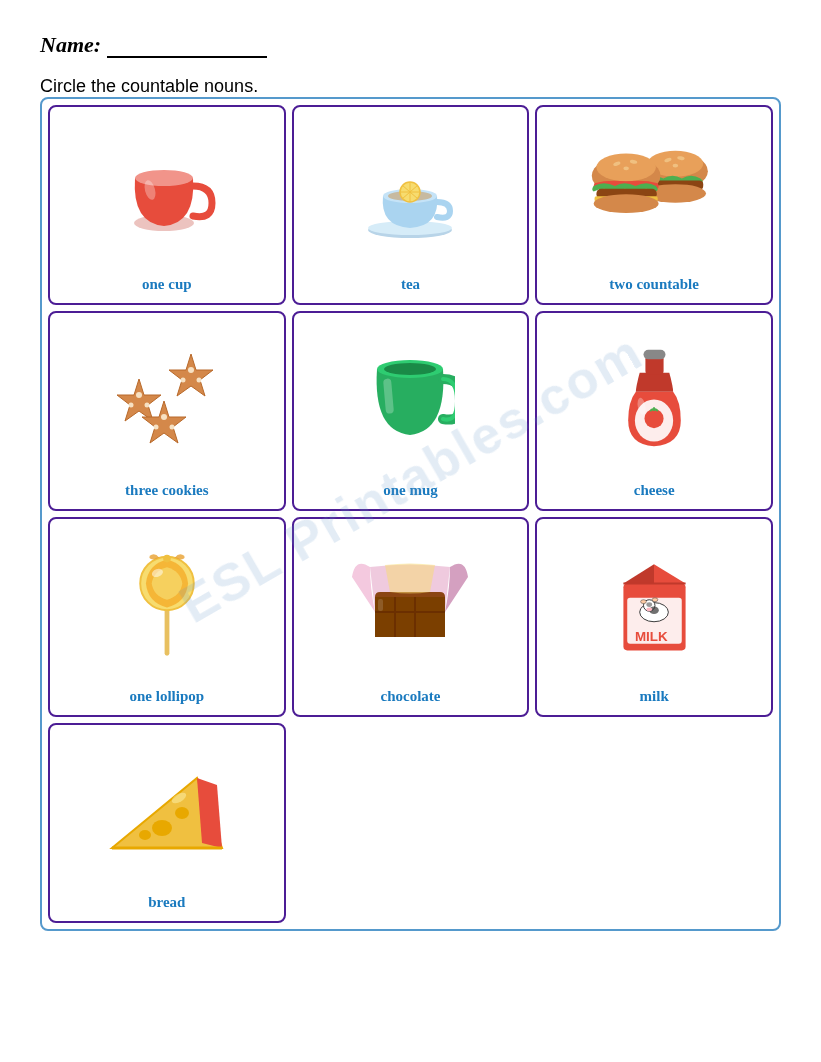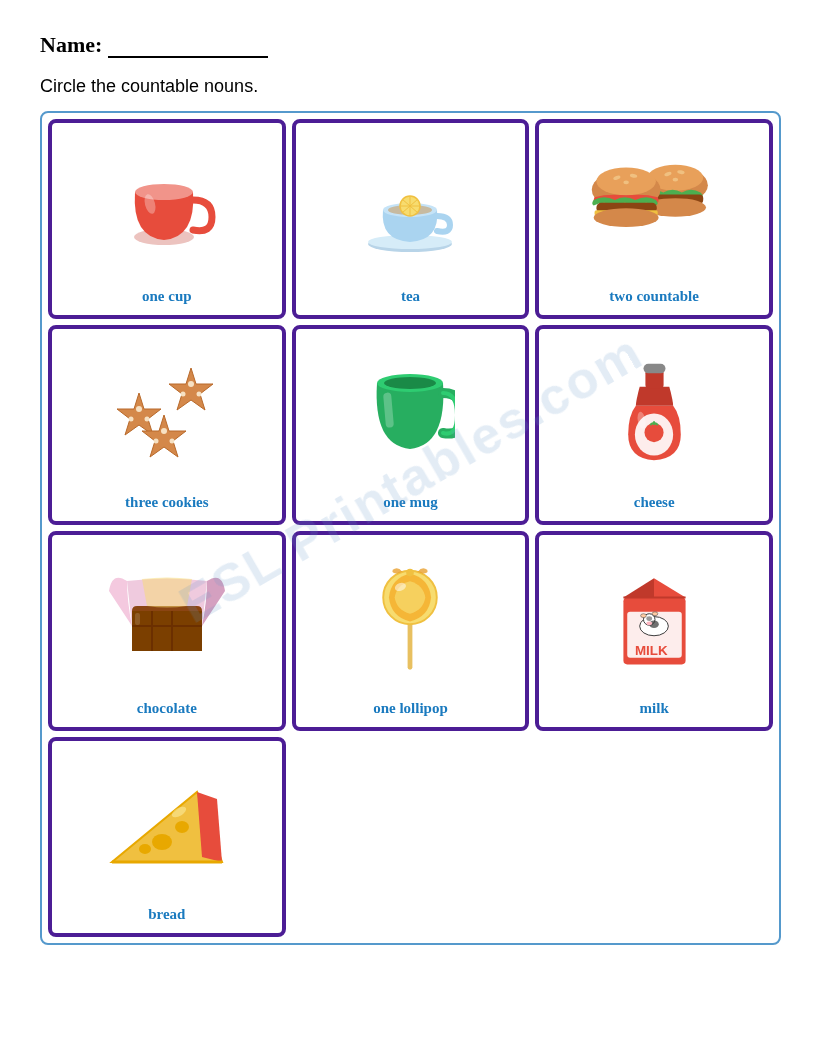--- a/index.html
+++ b/index.html
@@ -15,48 +15,48 @@
       justify-content: space-between;
       align-items: flex-end;
       margin-bottom: 18px;
       font-size: 22px;
       font-weight: bold;
     }
     .header-name, .header-date {
       display: flex;
       align-items: flex-end;
       gap: 6px;
+      font-style: italic;
     }
     .underline {
       border-bottom: 2px solid #000;
       width: 160px;
       display: inline-block;
     }
     .underline-date {
       border-bottom: 2px solid #000;
       width: 120px;
       display: inline-block;
     }
     .instruction {
       font-size: 18px;
-      margin-bottom: 14px;
       font-weight: normal;
       font-family: Arial, sans-serif;
     }
     .grid-container {
       border: 2px solid #5599cc;
       border-radius: 8px;
       padding: 6px;
       display: grid;
       grid-template-columns: repeat(3, 1fr);
       gap: 6px;
       background: #fff;
     }
     .card {
-      border: 4px solid #4c1d95;
+      border: 2px solid #4c1d95;
       border-radius: 8px;
       display: flex;
       flex-direction: column;
       align-items: center;
       justify-content: flex-end;
       padding: 10px 8px 10px 8px;
       background: #fff;
       min-height: 200px;
       position: relative;
     }
@@ -288,20 +288,42 @@
         <line x1="37" y1="66" x2="37" y2="70" stroke="#4caf50" stroke-width="2"></line>
 
         <ellipse cx="24" cy="65" rx="4" ry="9" fill="rgba(255,255,255,0.3)" transform="rotate(-10,24,65)"></ellipse>
       </svg>
     </div>
     <div class="card-label">cheese</div>
   </div>
 
   <div class="card">
     <div class="card-icon">
+      <svg class="lollipop-svg" viewBox="0 0 80 115" xmlns="http://www.w3.org/2000/svg">
+
+        <line x1="40" y1="55" x2="40" y2="108" stroke="#e8c060" stroke-width="5" stroke-linecap="round"></line>
+
+        <circle cx="40" cy="35" r="28" fill="#f7dc6f"></circle>
+        <circle cx="40" cy="35" r="28" fill="none" stroke="#f0c040" stroke-width="2"></circle>
+
+        <path d="M40 10 Q60 15 62 35 Q60 55 40 60 Q20 55 18 35 Q20 15 40 10Z" fill="#f39c12" opacity="0.6"></path>
+        <path d="M40 18 Q54 22 56 35 Q54 48 40 52 Q26 48 24 35 Q26 22 40 18Z" fill="#f7dc6f" opacity="0.7"></path>
+
+        <ellipse cx="30" cy="24" rx="6" ry="4" fill="rgba(255,255,255,0.5)" transform="rotate(-20,30,24)"></ellipse>
+
+        <path d="M32 8 Q27 2 22 6 Q20 10 27 10 Z" fill="#e8a030" opacity="0.8"></path>
+        <path d="M48 8 Q53 2 58 6 Q60 10 53 10 Z" fill="#e8a030" opacity="0.8"></path>
+        <circle cx="40" cy="9" r="4" fill="#f0c040"></circle>
+      </svg>
+    </div>
+    <div class="card-label">one lollipop</div>
+  </div>
+
+  <div class="card">
+    <div class="card-icon">
       <svg class="chocolate-svg" viewBox="0 0 120 95" xmlns="http://www.w3.org/2000/svg">
 
         <path d="M20 10 Q60 5 100 10 L95 55 Q60 62 25 55 Z" fill="#e8b4d0" opacity="0.7"></path>
 
         <path d="M20 10 Q5 0 2 20 L25 55 Q20 30 20 10Z" fill="#f4c9df"></path>
 
         <path d="M100 10 Q115 0 118 20 L95 55 Q100 30 100 10Z" fill="#d4a0c0"></path>
 
         <path d="M25 40 L95 40 L95 80 L25 80 Z" fill="#7B3F00" rx="4"></path>
         <path d="M25 40 Q25 35 30 35 L90 35 Q95 35 95 40 L25 40Z" fill="#8B4513"></path>
@@ -311,42 +333,20 @@
         <line x1="25" y1="55" x2="95" y2="55" stroke="#6B2F00" stroke-width="2"></line>
 
         <rect x="28" y="42" width="5" height="12" rx="2" fill="rgba(255,255,255,0.15)"></rect>
 
         <path d="M35 8 Q60 5 85 8 L80 35 Q60 38 40 35Z" fill="#f7dc6f" opacity="0.5"></path>
       </svg>
     </div>
     <div class="card-label">chocolate</div>
   </div>
 
-  <div class="card">
-    <div class="card-icon">
-      <svg class="lollipop-svg" viewBox="0 0 80 115" xmlns="http://www.w3.org/2000/svg">
-
-        <line x1="40" y1="55" x2="40" y2="108" stroke="#e8c060" stroke-width="5" stroke-linecap="round"></line>
-
-        <circle cx="40" cy="35" r="28" fill="#f7dc6f"></circle>
-        <circle cx="40" cy="35" r="28" fill="none" stroke="#f0c040" stroke-width="2"></circle>
-
-        <path d="M40 10 Q60 15 62 35 Q60 55 40 60 Q20 55 18 35 Q20 15 40 10Z" fill="#f39c12" opacity="0.6"></path>
-        <path d="M40 18 Q54 22 56 35 Q54 48 40 52 Q26 48 24 35 Q26 22 40 18Z" fill="#f7dc6f" opacity="0.7"></path>
-
-        <ellipse cx="30" cy="24" rx="6" ry="4" fill="rgba(255,255,255,0.5)" transform="rotate(-20,30,24)"></ellipse>
-
-        <path d="M32 8 Q27 2 22 6 Q20 10 27 10 Z" fill="#e8a030" opacity="0.8"></path>
-        <path d="M48 8 Q53 2 58 6 Q60 10 53 10 Z" fill="#e8a030" opacity="0.8"></path>
-        <circle cx="40" cy="9" r="4" fill="#f0c040"></circle>
-      </svg>
-    </div>
-    <div class="card-label">one lollipop</div>
-  </div>
-
 
   <div class="card">
     <div class="card-icon">
       <svg class="milk-svg" viewBox="0 0 85 115" xmlns="http://www.w3.org/2000/svg">
 
         <rect x="10" y="35" width="65" height="70" rx="4" fill="#e74c3c"></rect>
 
         <polygon points="10,35 42,15 42,35" fill="#c0392b"></polygon>
 
         <polygon points="75,35 42,15 42,35" fill="#e74c3c"></polygon>

